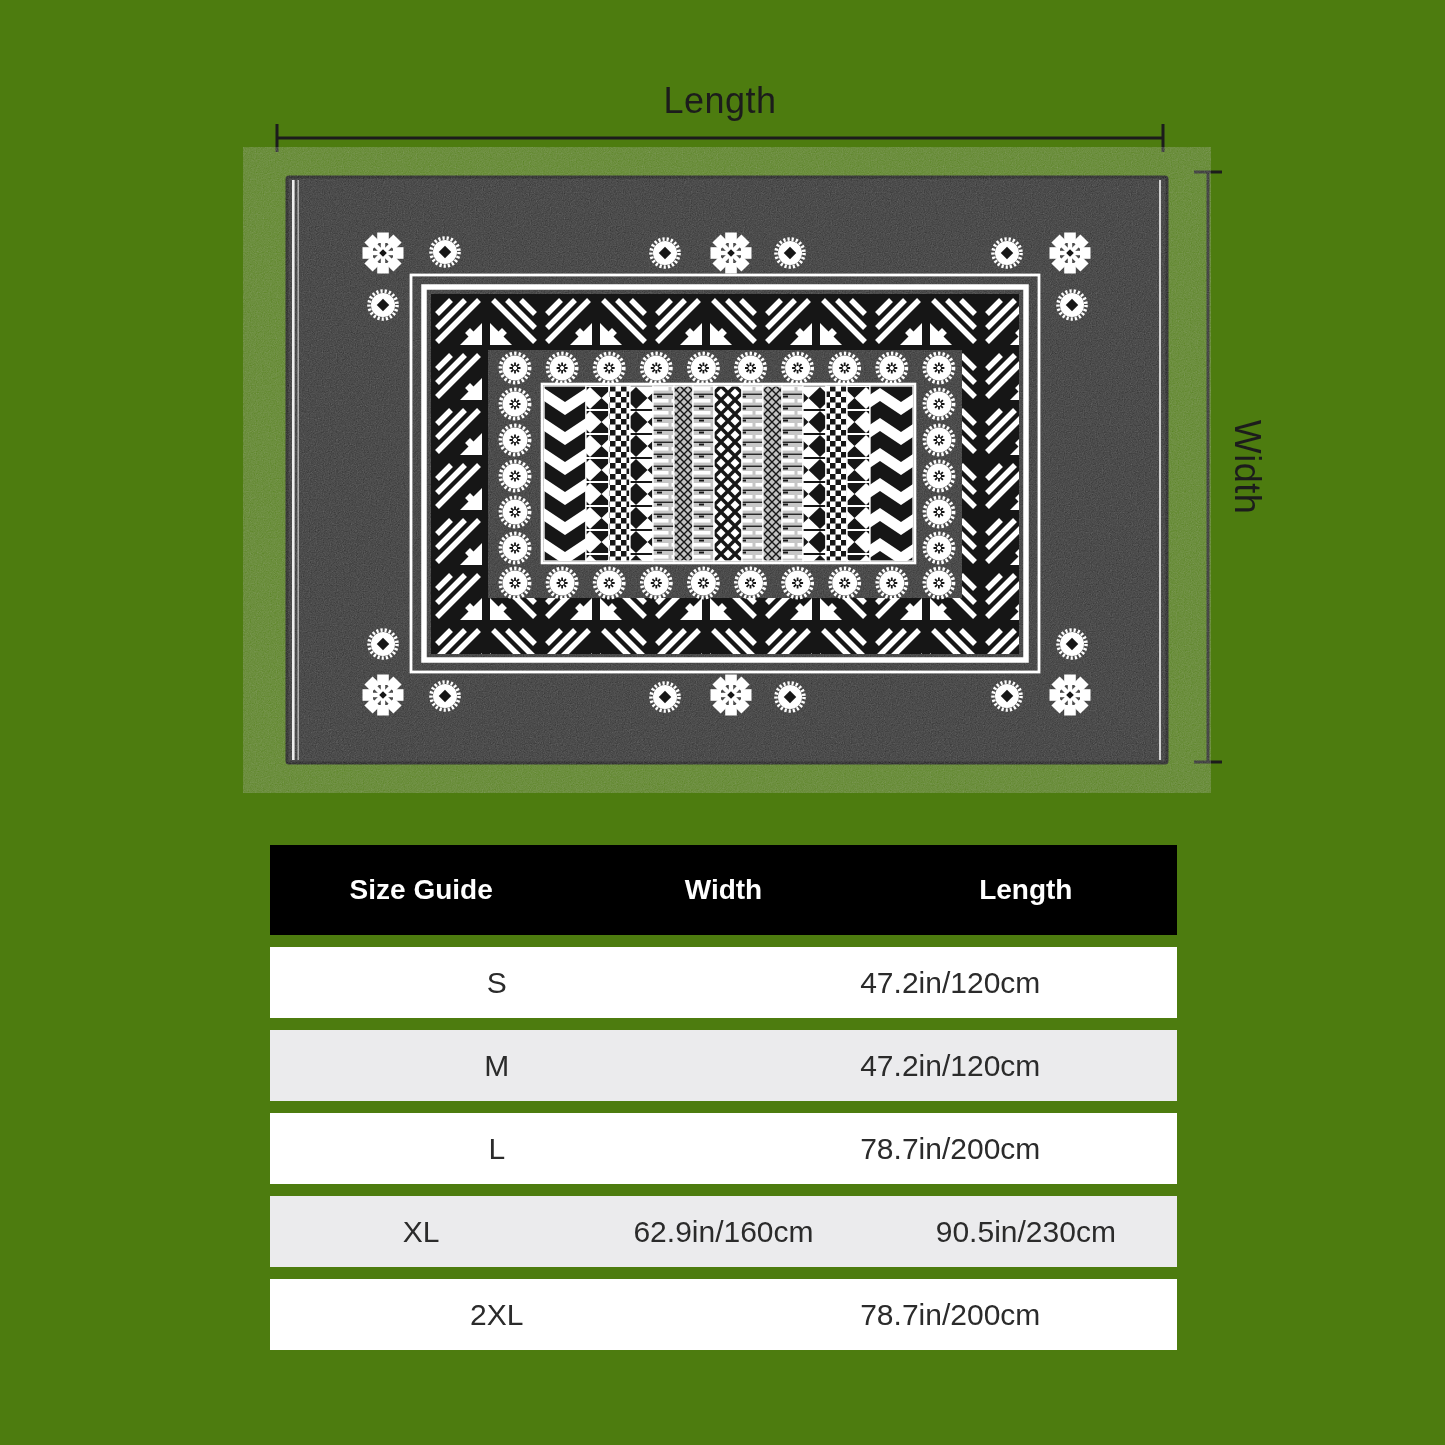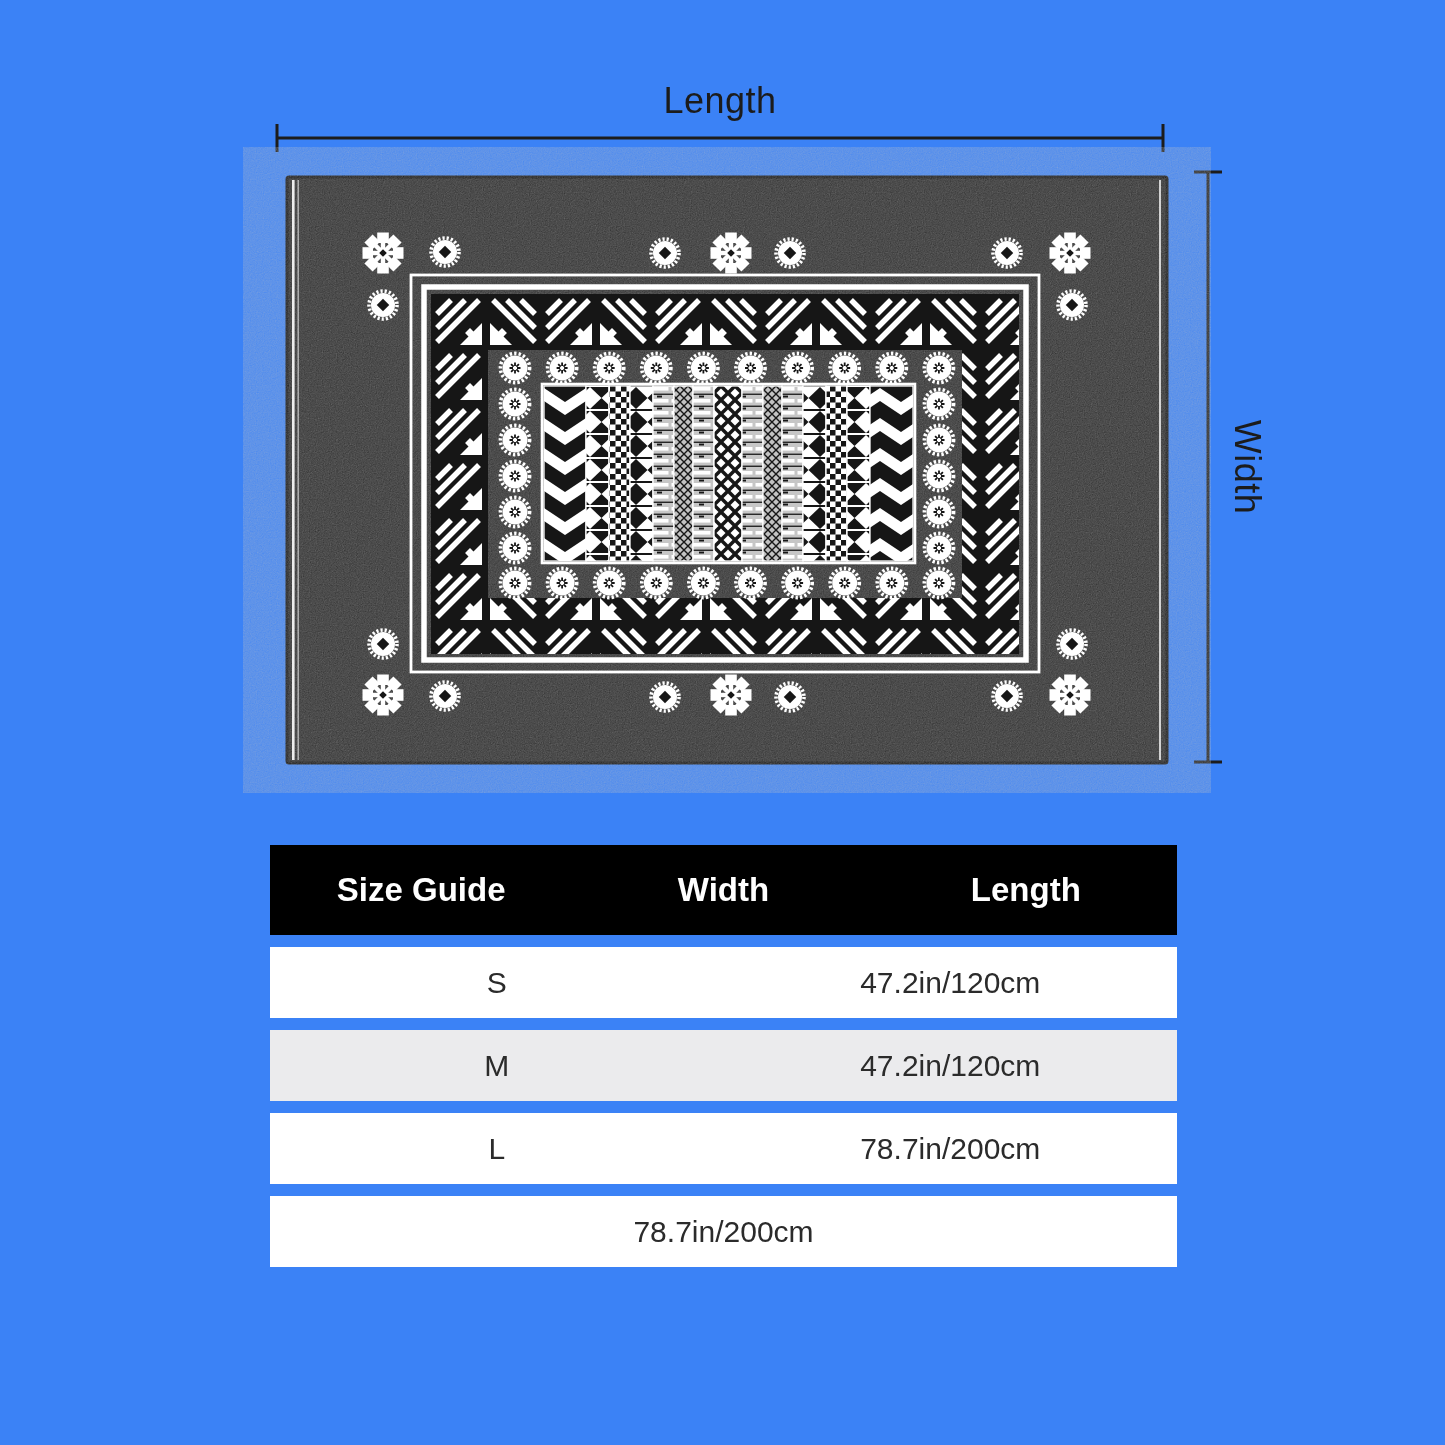--- a/index.html
+++ b/index.html
@@ -1,23 +1,23 @@
 <!DOCTYPE html>
 <html><head>
 <meta charset="utf-8">
 <style>
   html,body{margin:0;padding:0;}
   body{font-family:"Liberation Sans","DejaVu Sans",sans-serif;background:#f5f5f6;}
-  .canvas{position:relative;width:1445px;height:1445px;background:#3b82f6;overflow:hidden;}
+  .canvas{position:relative;width:1445px;height:1445px;background:#4d7c0f;overflow:hidden;}
   .diagram{position:absolute;left:0;top:0;}
   .dimlabel{font-family:"Liberation Sans","DejaVu Sans",sans-serif;font-size:36px;fill:#1c1c1c;letter-spacing:.5px;}
   .dimline{stroke:#1c1c1c;stroke-width:3;fill:none;}
   
   .size-table{position:absolute;left:270px;top:845px;width:907px;}
-  .thead{height:90px;background:#000;color:#fff;display:flex;align-items:center;font-size:33px;font-weight:700;}
+  .thead{height:90px;background:#000;color:#fff;display:flex;align-items:center;font-size:28px;font-weight:700;}
   .trow{height:71px;margin-top:12px;background:#fff;display:flex;align-items:center;font-size:30px;color:#2b2b2b;}
   .trow.alt{background:#ebebed;}
   .cell{flex:1;text-align:center;white-space:nowrap;}
 </style>
 </head>
 <body>
 
 <div class="canvas">
 
   <svg class="diagram" width="1445" height="830" viewBox="0 0 1445 830" xmlns="http://www.w3.org/2000/svg" xmlns:xlink="http://www.w3.org/1999/xlink">
@@ -226,17 +226,23 @@
       <div class="cell">47.2in/120cm</div>
     </div>
     <div class="trow alt">
       <div class="cell">M</div>
       <div class="cell">47.2in/120cm</div>
     </div>
     <div class="trow">
       <div class="cell">L</div>
       <div class="cell">78.7in/200cm</div>
     </div>
+    <div class="trow alt">
+      <div class="cell">XL</div>
+      <div class="cell">62.9in/160cm</div>
+      <div class="cell">90.5in/230cm</div>
+    </div>
     <div class="trow">
+      <div class="cell">2XL</div>
       <div class="cell">78.7in/200cm</div>
     </div>
   </div>
 </div>
 
 </body></html>

